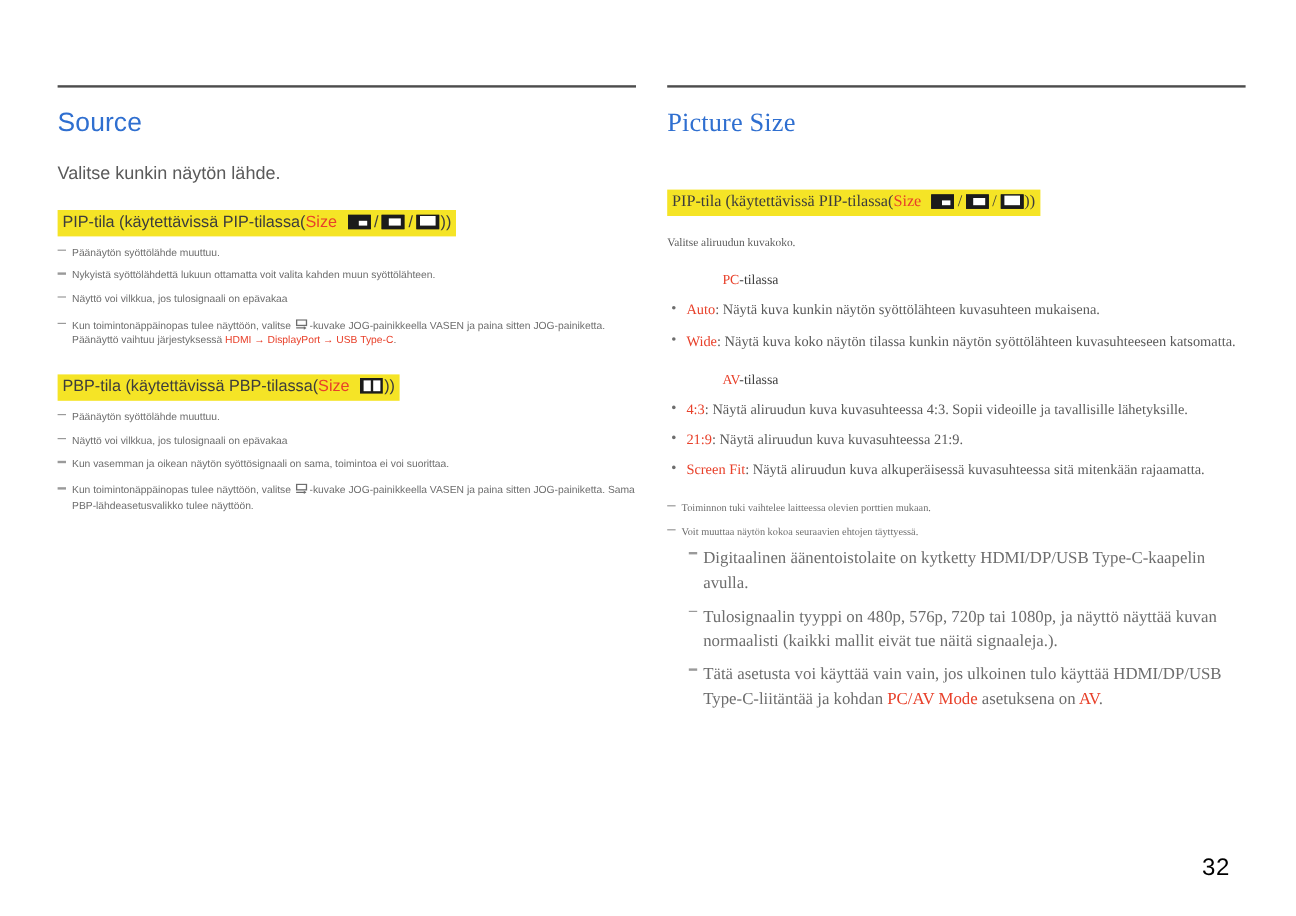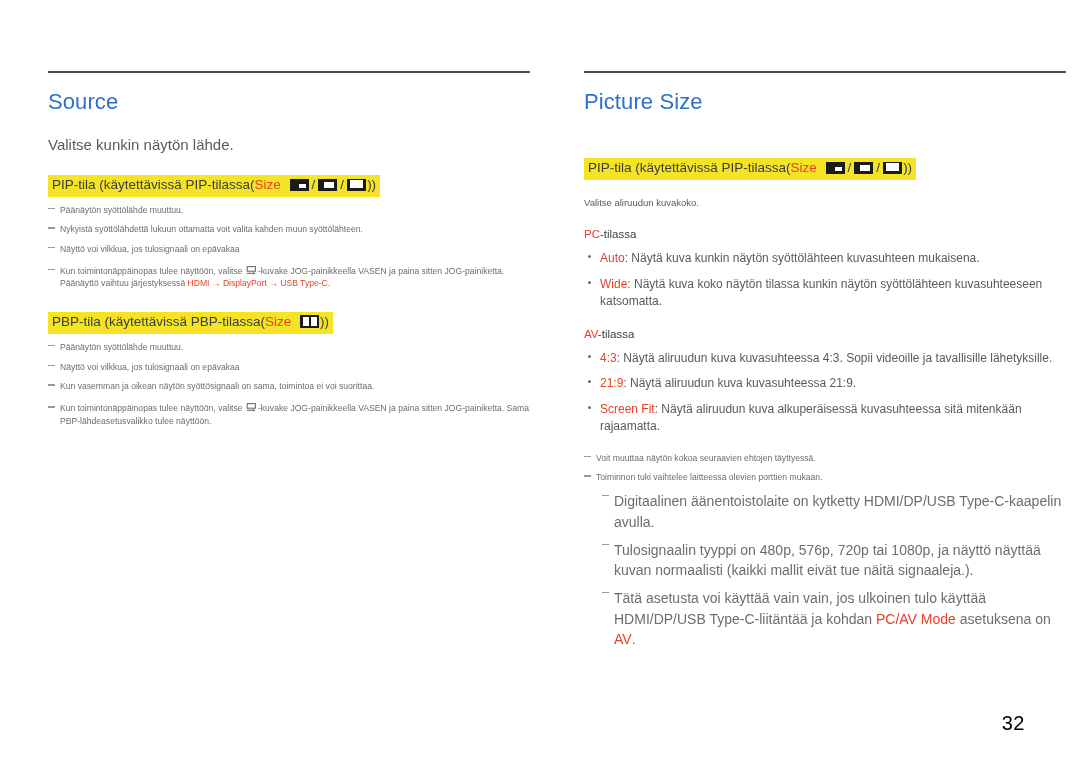--- a/index.html
+++ b/index.html
@@ -19,21 +19,21 @@
     position: absolute;
     inset: 0;
     padding-left: 16px;
   }
   .col {
     position: absolute;
     top: 0;
     width: 482px;
   }
   .col-left  { left: 48px; }
-  .col-right { left: 584px; }
+  .col-right { left: 556px; font-family: Liberation Serif, serif; }
 
   .rule {
     height: 2px;
     background: #4c4c4c;
     margin-top: 71px;
     margin-bottom: 0;
   }
 
   h1.section-title {
     font-size: 22px;
@@ -142,20 +142,21 @@
     margin-left: 18px;
     font-size: 14px;
   }
 
   
   .mode-title {
     font-size: 11.5px;
     color: #3c3c3c;
     margin-top: 18px;
     line-height: 1.2;
+    margin-left: 46px;
   }
   .mode-title .kw { color: #e8402a; }
 
   ul.bullets {
     list-style: none;
     margin: 7px 0 0 0;
     padding: 0;
   }
   ul.bullets li {
     position: relative;
@@ -254,22 +255,22 @@
 
     <div class="mode-title"><span class="kw">AV</span><span>-tilassa</span></div>
 
     <ul class="bullets">
       <li><span class="kw">4:3</span><span>: Näytä aliruudun kuva kuvasuhteessa 4:3. Sopii videoille ja tavallisille lähetyksille.</span></li>
       <li><span class="kw">21:9</span><span>: Näytä aliruudun kuva kuvasuhteessa 21:9.</span></li>
       <li><span class="kw">Screen Fit</span><span>: Näytä aliruudun kuva alkuperäisessä kuvasuhteessa sitä mitenkään rajaamatta.</span></li>
     </ul>
 
     <div class="footnotes">
+      <div class="note tight">Toiminnon tuki vaihtelee laitteessa olevien porttien mukaan.</div>
       <div class="note tight">Voit muuttaa näytön kokoa seuraavien ehtojen täyttyessä.</div>
-      <div class="note tight">Toiminnon tuki vaihtelee laitteessa olevien porttien mukaan.</div>
       <div class="note sub tight">Digitaalinen äänentoistolaite on kytketty HDMI/DP/USB Type-C-kaapelin avulla.</div>
       <div class="note sub tight">Tulosignaalin tyyppi on 480p, 576p, 720p tai 1080p, ja näyttö näyttää kuvan normaalisti (kaikki mallit eivät tue näitä signaaleja.).</div>
       <div class="note sub tight"><span>Tätä asetusta voi käyttää vain vain, jos ulkoinen tulo käyttää HDMI/DP/USB Type-C-liitäntää ja kohdan </span><span class="kw">PC/AV Mode</span><span> asetuksena on </span><span class="kw">AV</span><span>.</span></div>
     </div>
 
   </div>
 
   <div class="page-number">32</div>
 
 </div>

